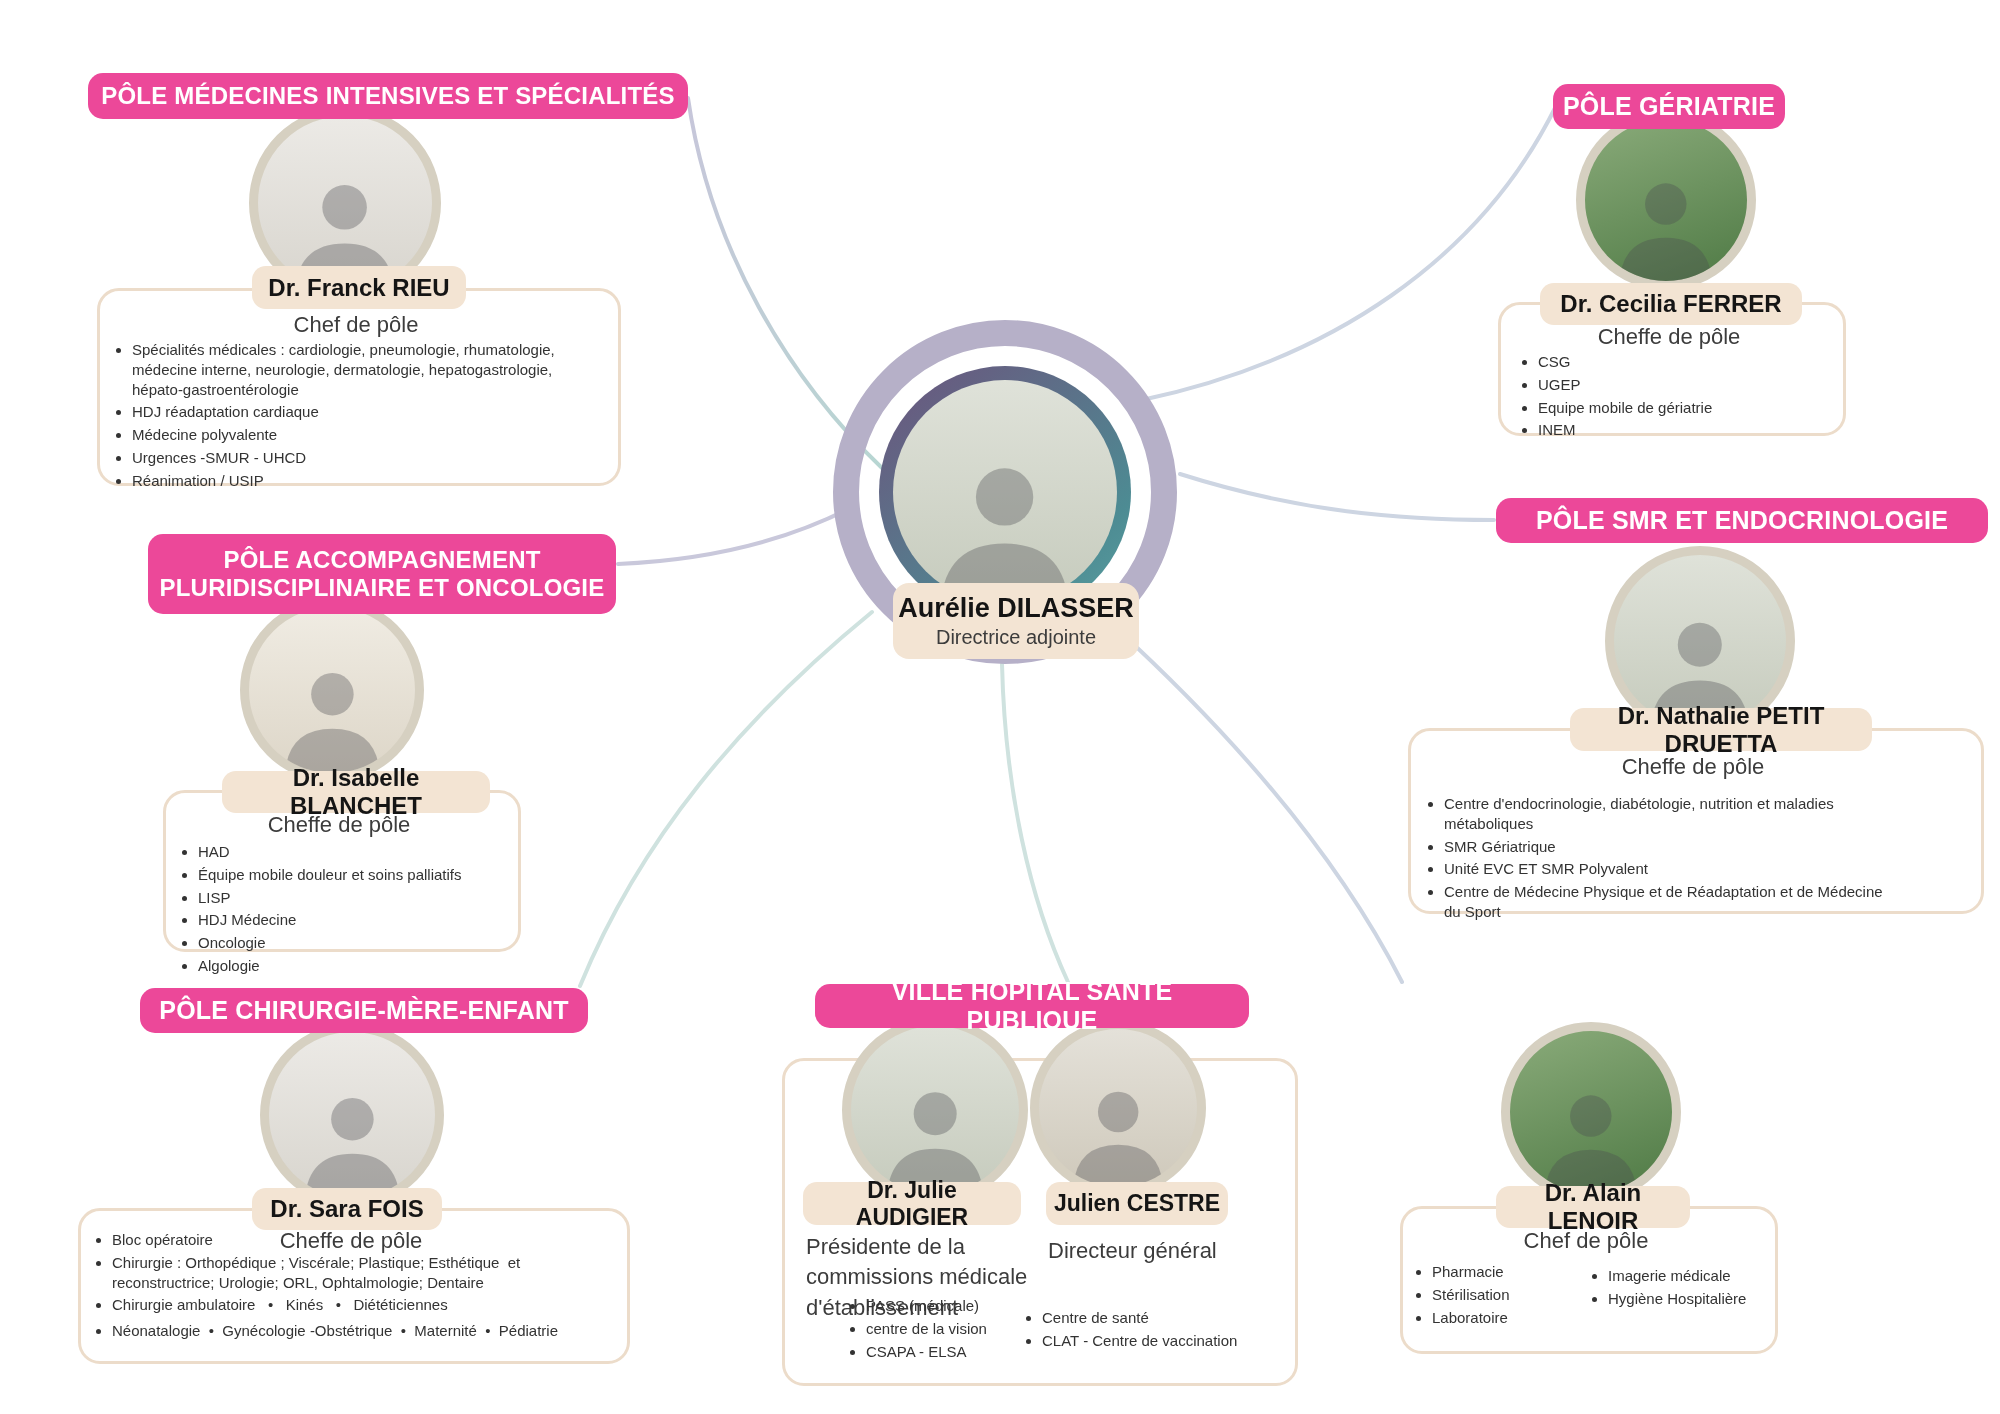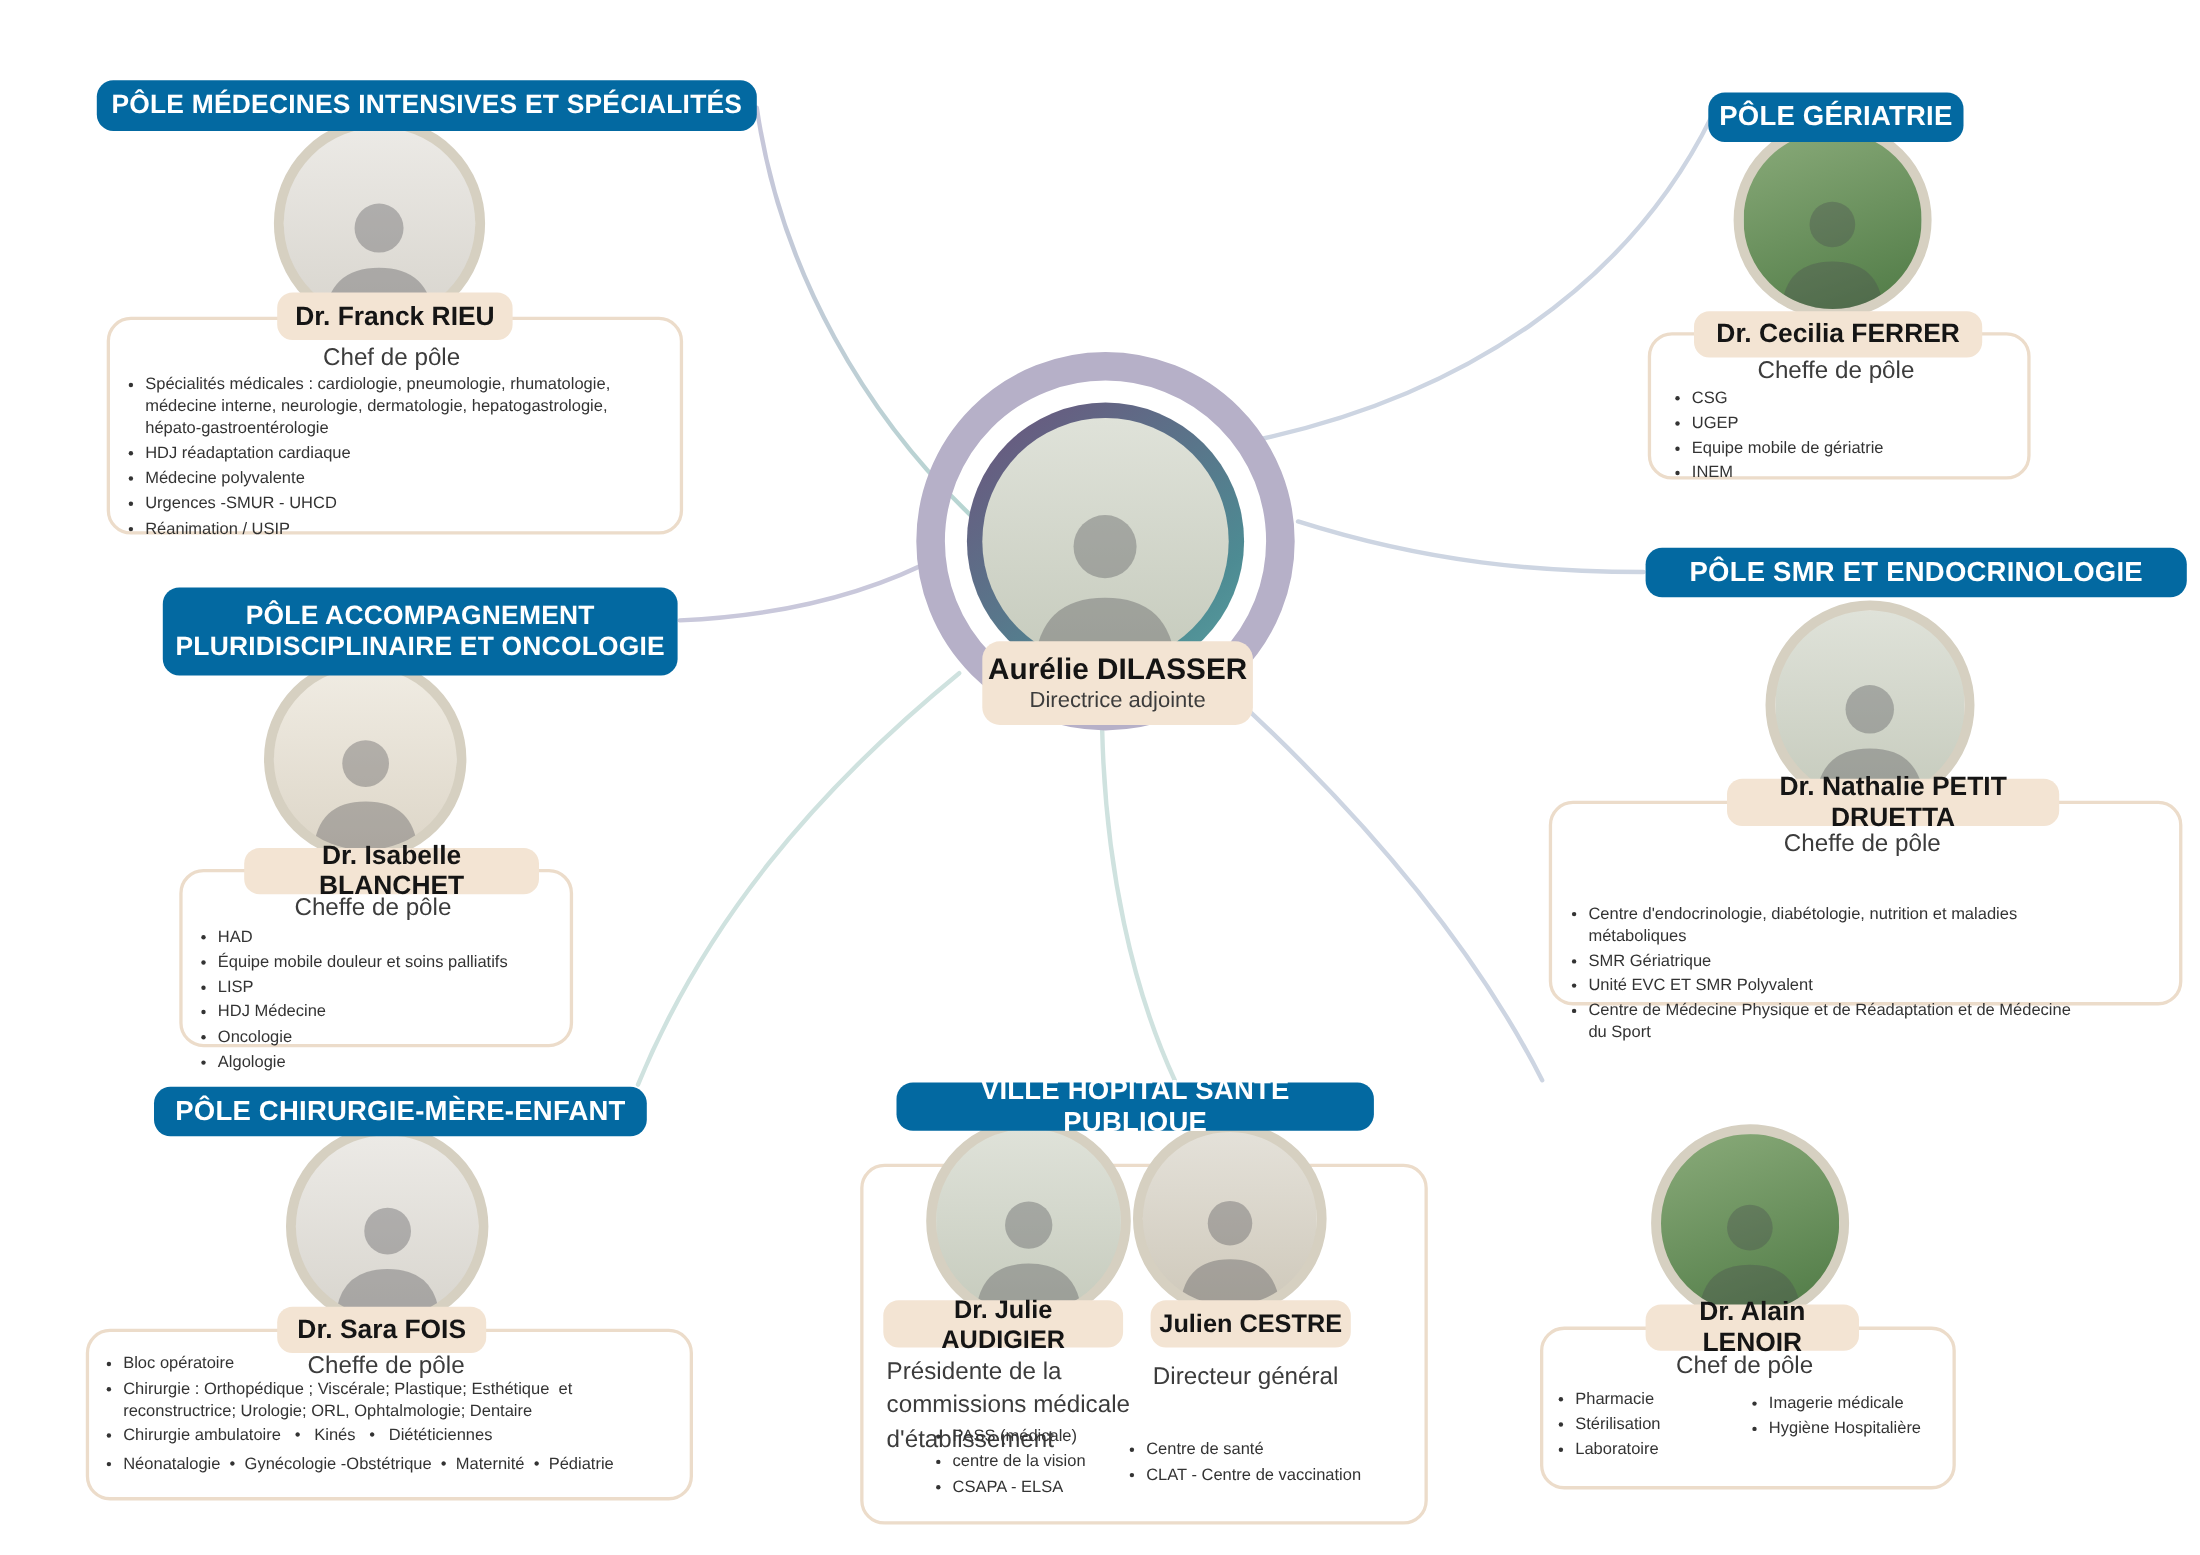--- a/index.html
+++ b/index.html
@@ -1,19 +1,19 @@
 <!DOCTYPE html>
 <html><head>
 <meta charset="utf-8">
 <style>
   html,body{margin:0;padding:0;background:#fff;}
   .canvas{position:relative;width:2000px;height:1414px;background:#ffffff;
           font-family:"Liberation Sans",sans-serif;overflow:hidden;}
   svg.connectors{position:absolute;left:0;top:0;z-index:0;}
-  .pole-header{position:absolute;background:#0369a1;color:#ffffff;font-weight:700;
+  .pole-header{position:absolute;background:#ec4899;color:#ffffff;font-weight:700;
       font-size:25px;display:flex;align-items:center;justify-content:center;text-align:center;
       border-radius:15px;line-height:1.18;letter-spacing:.2px;z-index:4;padding:2px 8px;box-sizing:border-box;}
   .card{position:absolute;border:3px solid #ecdcca;border-radius:22px;background:#ffffff;z-index:1;}
   .photo{position:absolute;border-radius:50%;border:9px solid #d6d0c1;overflow:hidden;
       display:flex;align-items:flex-end;justify-content:center;z-index:3;box-sizing:content-box;}
   .sil{width:80%;height:80%;fill:rgba(72,72,80,.34);margin-bottom:-5%;}
   .ph-grey{background:linear-gradient(180deg,#eceae6,#d8d5ce);}
   .ph-green{background:linear-gradient(160deg,#8aab7a,#4f7a45);}
   .ph-beige{background:linear-gradient(180deg,#f0ece3,#ddd6c8);}
   .ph-sage{background:linear-gradient(180deg,#dfe2d9,#c6cbbd);}
@@ -137,21 +137,21 @@
   <div class="pole-header" style="left:1496px;top:498px;width:492px;height:45px;">PÔLE SMR ET ENDOCRINOLOGIE</div>
   <div class="card" style="left:1408px;top:728px;width:570px;height:180px;"></div>
   <div class="photo ph-sage" style="left:1605px;top:546px;width:172px;height:172px;">
     <svg class="sil" viewBox="0 0 100 100">
       <circle cx="50" cy="34" r="16"></circle>
         <path d="M14 100 Q14 60 50 60 T86 100 Z"></path>
       </svg>
   </div>
   <div class="name-card" style="left:1570px;top:708px;width:302px;height:43px;">Dr. Nathalie PETIT DRUETTA</div>
   <div class="role" style="left:1408px;top:754px;width:570px;">Cheffe de pôle</div>
-  <div class="bullets" style="left:1424px;top:821px;width:470px;">
+  <div class="bullets" style="left:1424px;top:794px;width:470px;">
     <ul>
       <li>Centre d'endocrinologie, diabétologie, nutrition et maladies métaboliques</li>
       <li>SMR Gériatrique</li>
       <li>Unité EVC ET SMR Polyvalent</li>
       <li>Centre de Médecine Physique et de Réadaptation et de Médecine du Sport</li>
     </ul>
   </div>
 
   <div class="pole-header" style="left:140px;top:988px;width:448px;height:45px;">PÔLE CHIRURGIE-MÈRE-ENFANT</div>
   <div class="card" style="left:78px;top:1208px;width:546px;height:150px;"></div>

